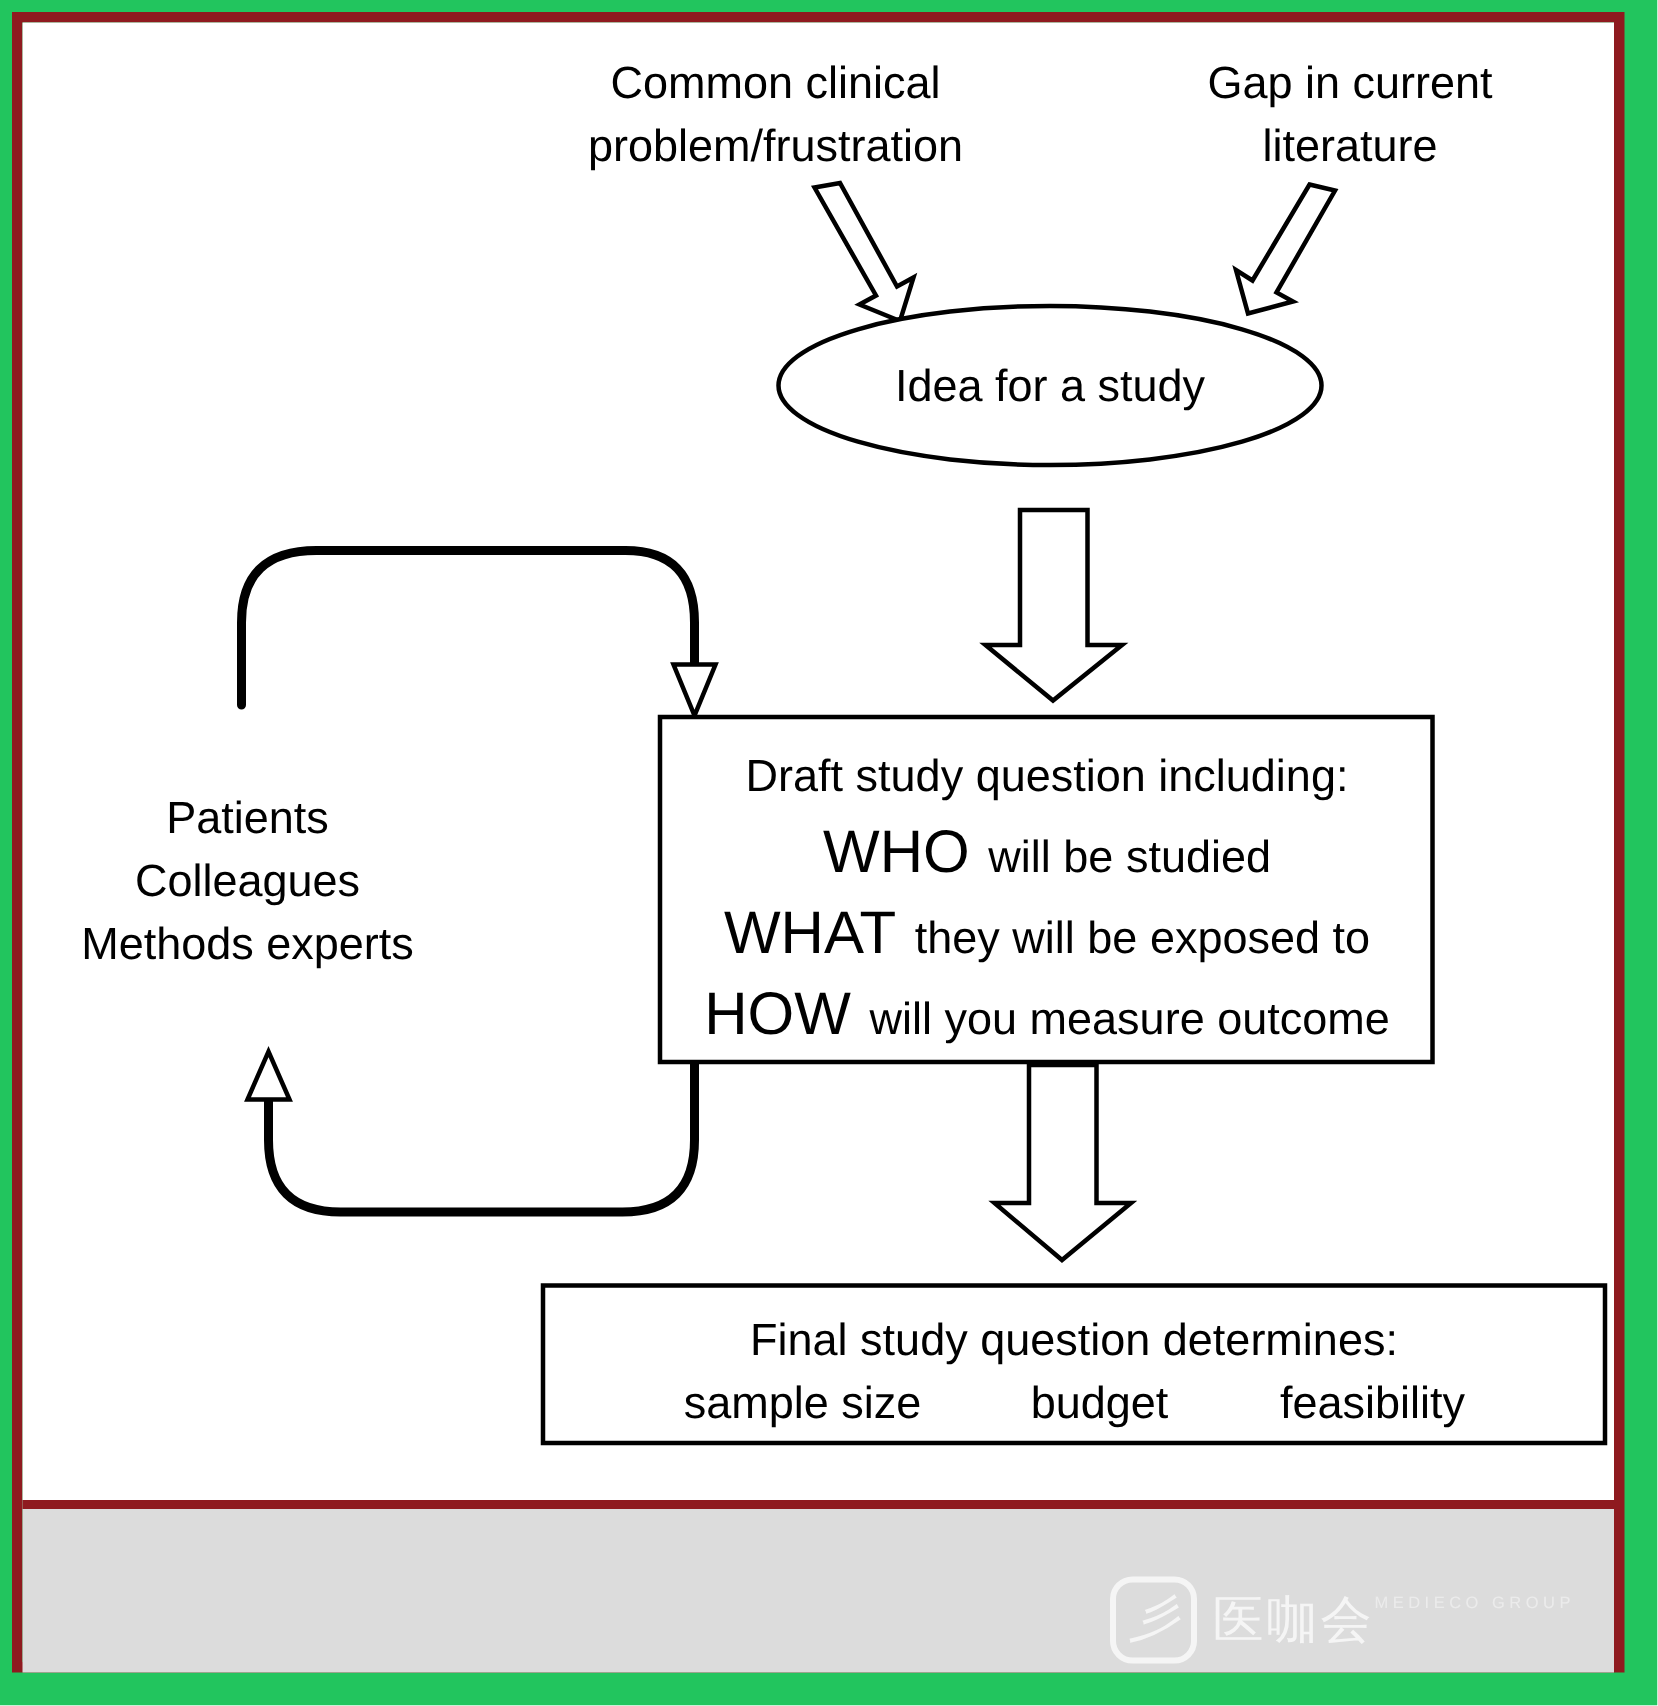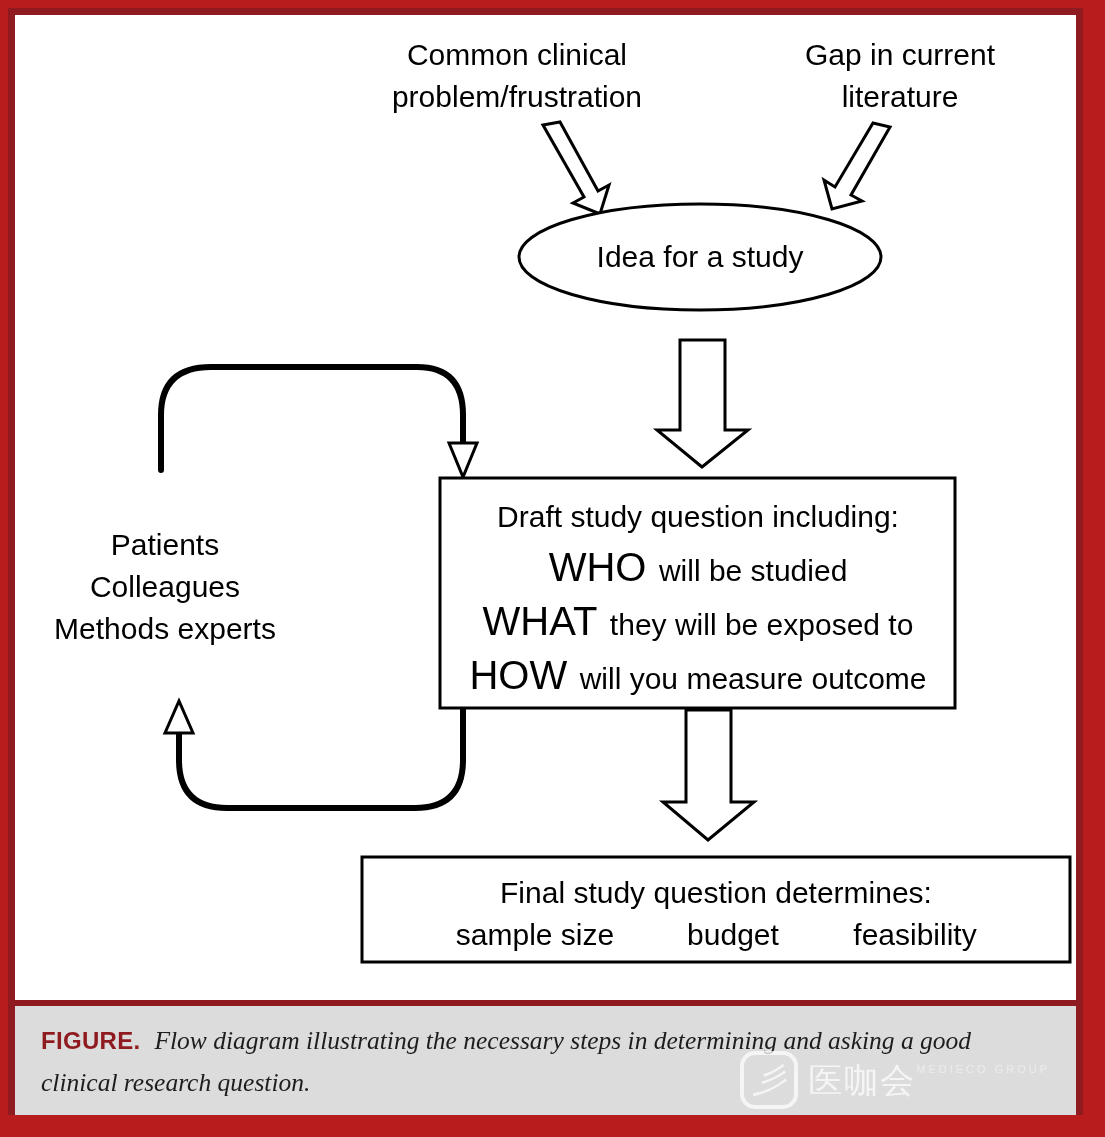--- a/index.html
+++ b/index.html
@@ -5,21 +5,21 @@
 <style>
   html, body {
     margin: 0;
     padding: 0;
     background: #ffffff;
   }
   #page {
     position: relative;
     width: 1105px;
     height: 1137px;
-    background: #b91c1c;
+    background: #22c55e;
     overflow: hidden;
     font-family: "Liberation Sans", sans-serif;
   }
   
   #frame {
     position: absolute;
     left: 8px;
     top: 8px;
     width: 1075px;
     height: 1107px;
@@ -230,23 +230,20 @@
         <text class="dlabel" x="701" y="888" text-anchor="middle">Final study question determines:</text>
         <text class="dlabel" x="520" y="930" text-anchor="middle">sample size</text>
         <text class="dlabel" x="718" y="930" text-anchor="middle">budget</text>
         <text class="dlabel" x="900" y="930" text-anchor="middle">feasibility</text>
       </g>
 
     </svg>
   </div>
 
   <div id="caption-band" style="background: rgb(220, 220, 220);">
-    <div id="caption-text">
-      <span id="caption-label">FIGURE.</span><span>Flow diagram illustrating the necessary steps in determining and asking a good clinical research question.</span>
-    </div>
 
     <div id="watermark">
       <div id="wm-mark">
         <div id="wm-glyph">彡</div>
       </div>
       <div id="wm-words">
         <div id="wm-cn">医咖会</div>
         <div id="wm-en">MEDIECO GROUP</div>
       </div>
     </div>

